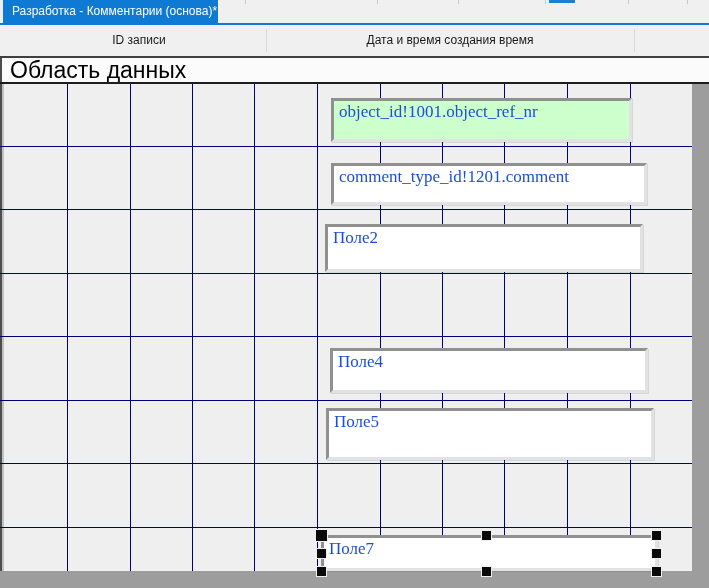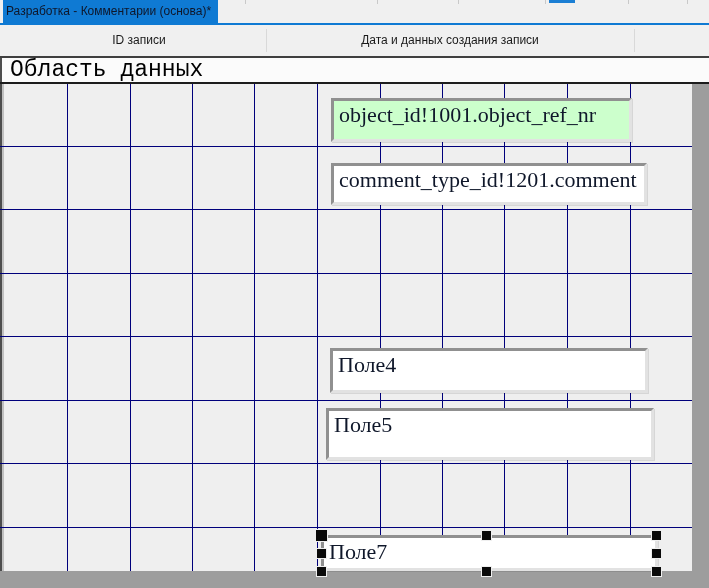--- a/index.html
+++ b/index.html
@@ -6,52 +6,52 @@
   .screen{
     position:relative;width:709px;height:588px;background:#f0f0f0;
     font-family:"Liberation Sans",sans-serif;overflow:hidden;
   }
   
   .top-strip{position:absolute;left:0;top:0;width:709px;height:25px;background:#f0f0f0;}
   .ribbon-tick{position:absolute;top:0;width:1px;height:4px;background:#c9c9c9;}
   .ribbon-blue-remnant{position:absolute;top:0;left:549px;width:26px;height:3px;background:#1b7fd4;}
   .doc-tab{
     position:absolute;left:3px;top:0;width:215px;height:23px;background:#0f7ad3;
-    color:#0f172a;font-size:12px;line-height:23px;padding-left:3px;box-sizing:border-box;
+    color:#ffffff;font-size:12px;line-height:23px;padding-left:9px;box-sizing:border-box;
     white-space:nowrap;overflow:hidden;
   }
   .tab-underline{position:absolute;left:0;top:23px;width:709px;height:2px;background:#0f7ad3;}
   
   .header-row{position:absolute;left:12px;top:25px;width:709px;height:31px;background:#f0f0f0;}
   .hcell{position:absolute;top:0;height:31px;line-height:31px;text-align:center;
     font-size:12px;color:#1a1a1a;white-space:nowrap;overflow:hidden;}
   .hcell.c1{left:0;width:254px;}
   .hcell.c2{left:254px;width:368px;}
   .hsep{position:absolute;top:4px;width:1px;height:23px;background:#d9d9d9;}
   
   .canvas-top-border{position:absolute;left:0;top:56px;width:709px;height:2px;background:#3f3f3f;}
   .section-bar{
     position:absolute;left:0;top:58px;width:709px;height:24px;background:#fbfbfb;
     border-left:2px solid #4d4d4d;box-sizing:border-box;
-    font-family:Liberation Mono, monospace;font-size:23px;line-height:24px;color:#000;
+    font-family:Liberation Sans, sans-serif;font-size:23px;line-height:24px;color:#000;
     padding-left:8px;white-space:nowrap;
   }
   .section-divider{position:absolute;left:0;top:82px;width:709px;height:2px;background:#1c1c1c;}
   .work-area{position:absolute;left:0;top:84px;width:709px;height:504px;background:#9d9d9d;}
   .form-surface{position:absolute;left:0;top:0;width:692px;height:487px;background:#efefef;overflow:visible;}
   .surface-left-edge{position:absolute;left:0;top:0;width:4px;height:487px;
     background:#c0c0c0;border-left:2px solid #4d4d4d;box-sizing:border-box;}
   .gridline-v{position:absolute;top:0;width:1px;height:487px;background:#00007b;}
   .gridline-h{position:absolute;left:0;width:692px;height:1px;background:#00007b;}
   
   .field{
     position:absolute;box-sizing:border-box;background:#fff;
     border:3px solid;border-color:#909090 #e2e2e2 #e2e2e2 #909090;
     box-shadow:1px 1px 0 rgba(0,0,0,0.10);
-    font-family:"Liberation Serif",serif;font-size:22px;color:#0f172a;
+    font-family:"Liberation Serif",serif;font-size:17px;color:#1d4ed8;
     padding:1px 0 0 5px;white-space:nowrap;overflow:hidden;line-height:1.15;
   }
   .handle{position:absolute;background:#0a0a0a;outline:1px solid #efefef;}
 </style>
 </head>
 <body>
 
 <div class="screen">
 
   <div class="top-strip">
@@ -67,21 +67,21 @@
     </div>
     <div class="tab-underline"></div>
   </div>
 
   <div class="header-row">
     <div class="hcell c1">
       <span>ID записи</span>
     </div>
     <div class="hsep" style="left:254px"></div>
     <div class="hcell c2">
-      <span>Дата и данных создания записи</span>
+      <span>Дата и время создания время</span>
     </div>
     <div class="hsep" style="left:622px"></div>
   </div>
 
   <div class="canvas-top-border"></div>
   <div class="section-bar">
     <span>Область данных</span>
   </div>
   <div class="section-divider"></div>
 
@@ -101,20 +101,21 @@
         <div class="gridline-v" style="left: 630px;"></div>
         <div class="gridline-h" style="top: 62px;"></div>
         <div class="gridline-h" style="top: 125px;"></div>
         <div class="gridline-h" style="top: 189px;"></div>
         <div class="gridline-h" style="top: 252px;"></div>
         <div class="gridline-h" style="top: 316px;"></div>
         <div class="gridline-h" style="top: 379px;"></div>
         <div class="gridline-h" style="top: 443px;"></div>
         <div class="field" style="left: 331px; top: 14px; width: 301px; height: 44px; background: rgb(204, 255, 204);">object_id!1001.object_ref_nr</div>
         <div class="field" style="left: 331px; top: 79px; width: 316px; height: 42px; background: rgb(255, 255, 255);">comment_type_id!1201.comment</div>
+        <div class="field" style="left: 325px; top: 140px; width: 318px; height: 48px; background: rgb(255, 255, 255);">Поле2</div>
         <div class="field" style="left: 330px; top: 264px; width: 318px; height: 45px; background: rgb(255, 255, 255);">Поле4</div>
         <div class="field" style="left: 326px; top: 324px; width: 328px; height: 52px; background: rgb(255, 255, 255);">Поле5</div>
         <div class="field" style="left: 321px; top: 451px; width: 337px; height: 36px; background: rgb(255, 255, 255);">Поле7</div>
         <div class="handle" style="left: 315.5px; top: 445.5px; width: 11px; height: 11px;"></div>
         <div class="handle" style="left: 481.5px; top: 446.5px; width: 9px; height: 9px;"></div>
         <div class="handle" style="left: 651.5px; top: 446.5px; width: 9px; height: 9px;"></div>
         <div class="handle" style="left: 316.5px; top: 464.5px; width: 9px; height: 9px;"></div>
         <div class="handle" style="left: 651.5px; top: 464.5px; width: 9px; height: 9px;"></div>
         <div class="handle" style="left: 316.5px; top: 482.5px; width: 9px; height: 9px;"></div>
         <div class="handle" style="left: 481.5px; top: 482.5px; width: 9px; height: 9px;"></div>

